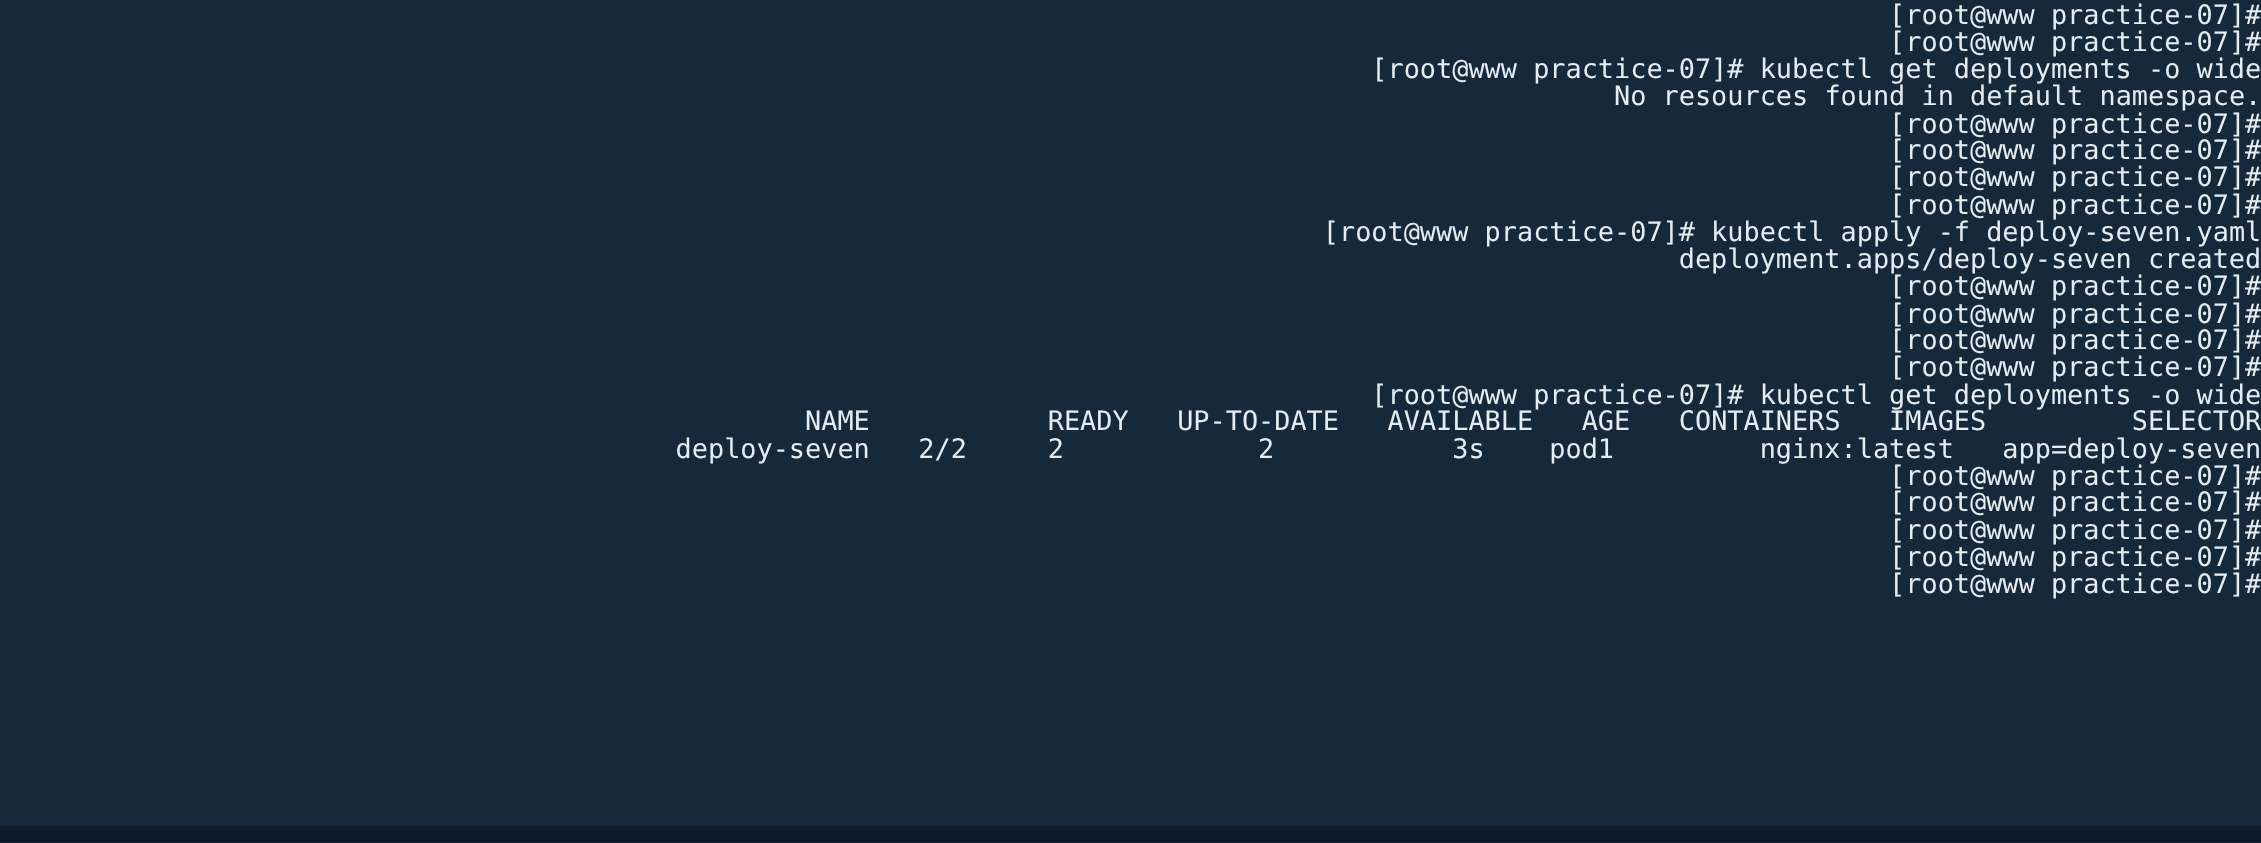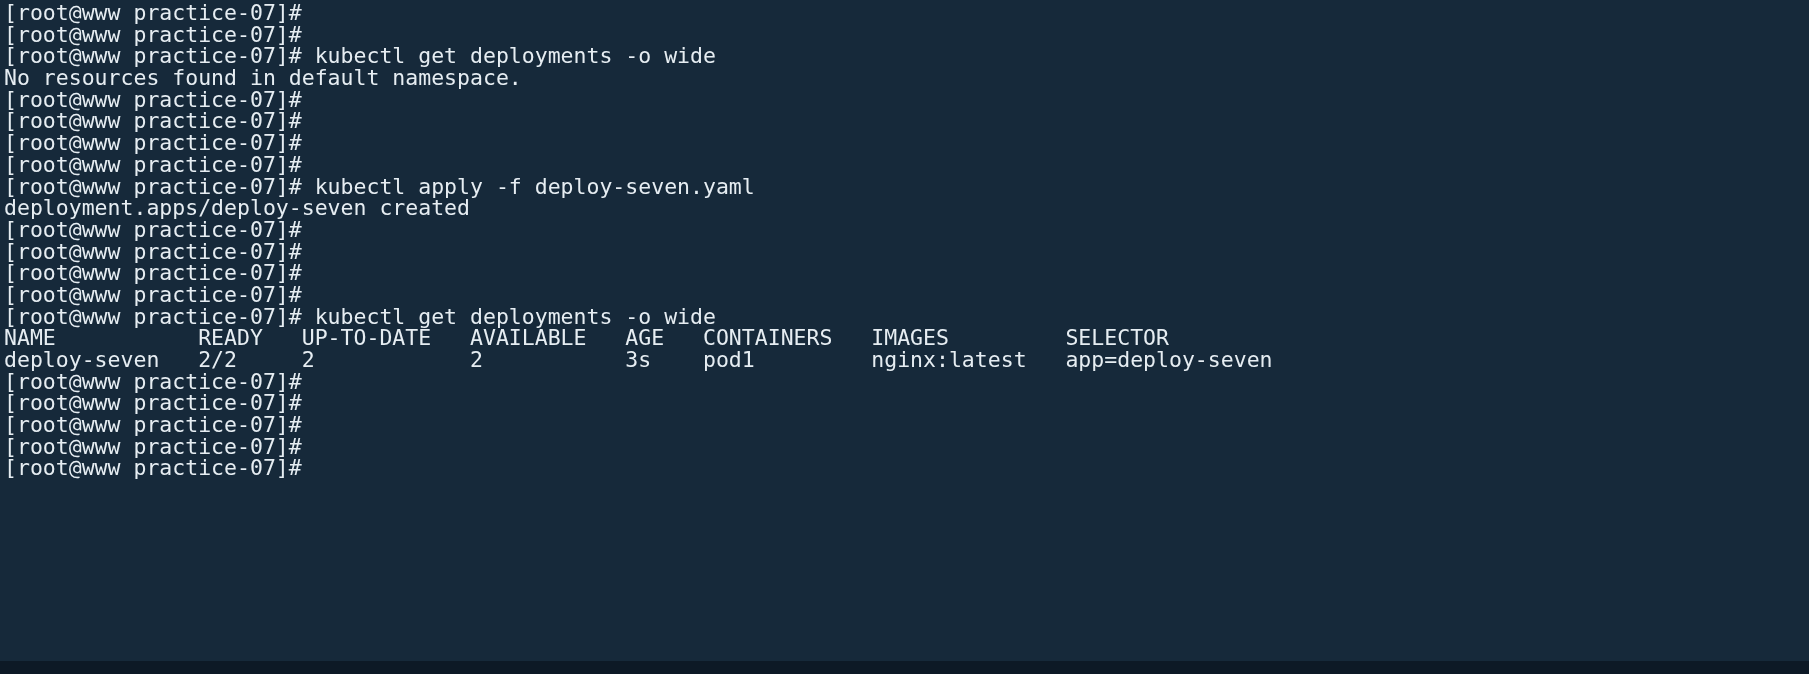--- a/index.html
+++ b/index.html
@@ -16,20 +16,21 @@
   .terminal {
     position: absolute;
     inset: 0;
     background: var(--term-bg, #16293a);
     color: var(--term-fg, #e6edf2);
     font-family: "DejaVu Sans Mono", "Liberation Mono", monospace;
     font-size: 21.5px;
     line-height: 21.7px;
     padding: 2px 0 12px 4px;
     box-sizing: border-box;
+    text-align: right;
   }
   .terminal-output {
     white-space: pre;
   }
   .line {
     white-space: pre;
     height: 21.7px;
   }
   .window-edge {
     position: absolute;

